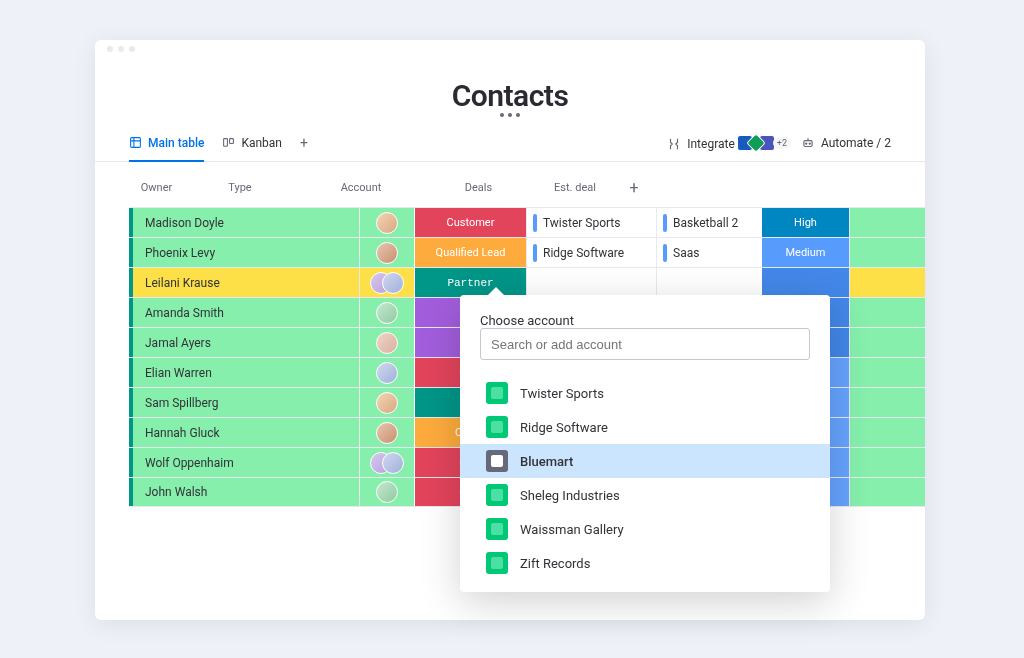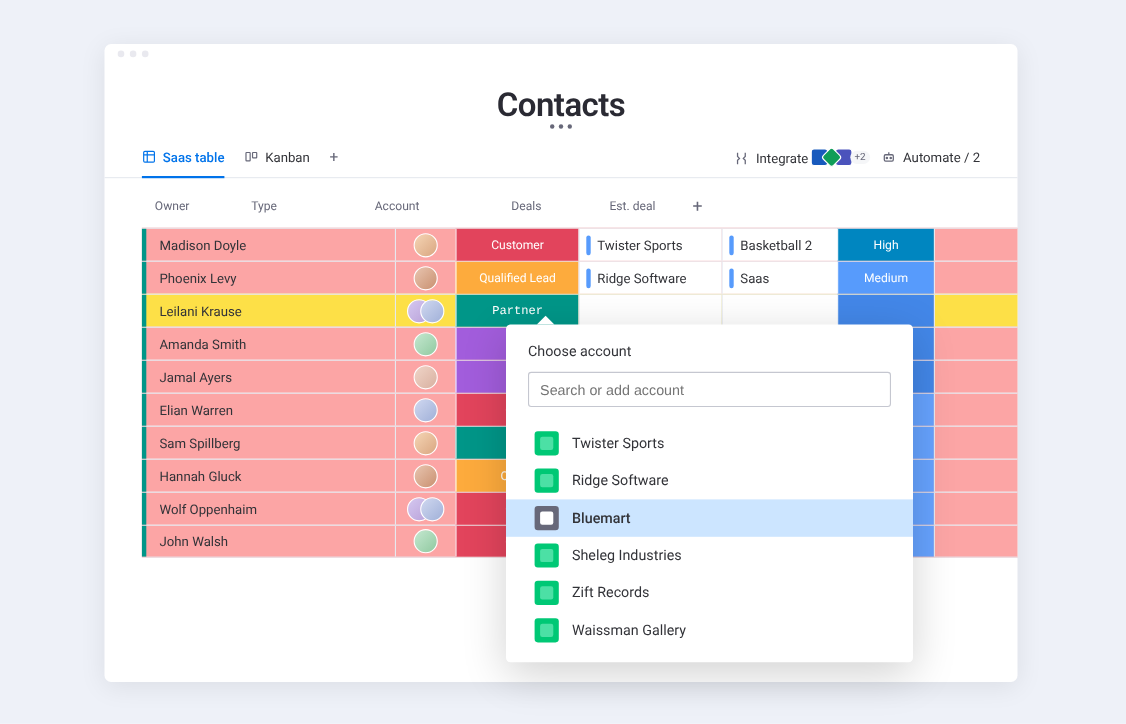--- a/index.html
+++ b/index.html
@@ -62,21 +62,21 @@
   .col-header { font-size:11px; color:#676879; text-align:center; }
   .col-owner { width:55px; }
   .col-type { width:112px; }
   .col-account { width:130px; }
   .col-deals { width:105px; }
   .col-est { width:88px; }
   .col-add { width:30px; font-size:16px;}
   .table { margin-top:10px; }
   .row {
     display:flex; align-items:stretch; height:30px; border-top:1px solid #e6e9ef;
-    font-size:12px; background:#fca5a5;
+    font-size:12px; background:#86efac;
   }
   .row.highlight { background:#fde047; }
   .row:last-child { border-bottom:1px solid #e6e9ef; }
   .cell-name { width:230px; border-left:4px solid #009688; padding-left:12px; display:flex; align-items:center; color:#323338;}
   .cell-owner { width:55px; display:flex; align-items:center; justify-content:center; border-left:1px solid #e6e9ef; gap:-4px;}
   .avatar { width:22px;height:22px;border-radius:50%;background:linear-gradient(135deg,#ffc4a3,#e8a17d);border:1px solid #fff;display:inline-block;}
   .avatar.a1{background:linear-gradient(135deg,#f5d5b5,#d9a680);}
   .avatar.a2{background:linear-gradient(135deg,#e8c5b0,#c99070);}
   .avatar.a3{background:linear-gradient(135deg,#d5c8f0,#b8a0d8);}
   .avatar.a4{background:linear-gradient(135deg,#c5e8d0,#90c9a0);}
@@ -108,21 +108,21 @@
     background:#fff;
     border-radius:4px;
     box-shadow:0 10px 40px rgba(0,0,0,0.18);
     padding:18px 20px 12px 20px;
     z-index:50;
   }
   .popover::before{
     content:"";position:absolute;top:-8px;left:28px;width:0;height:0;
     border-left:8px solid transparent;border-right:8px solid transparent;border-bottom:8px solid #fff;
   }
-  .pop-title{ font-size:13px; color:#323338; margin-bottom:10px; }
+  .pop-title{ font-size:13px; color:#323338; margin-bottom:0; }
   .pop-search{ width:100%; height:32px; border:1px solid #c5c7d0; border-radius:3px; padding:0 10px; font-size:13px; color:#676879; outline:none;}
   .pop-list{ margin-top:16px; }
   .pop-item{
     display:flex; align-items:center; gap:12px; height:34px; padding:0 6px; cursor:pointer; font-size:13px; color:#323338;
   }
   .pop-item .chk{
     width:22px;height:22px;border-radius:3px;background:#00c875;display:flex;align-items:center;justify-content:center;flex-shrink:0;
   }
   .pop-item .chk-inner{width:12px;height:12px;background:#4ce0a5;border-radius:2px;}
   .pop-item.sel{ background:#cce5ff; margin:0 -20px; padding:0 26px; font-weight:500;}
@@ -149,21 +149,21 @@
   </div>
 
   <div class="tabs">
     <div class="tab active">
       <span class="icon">
         <svg width="13" height="13" viewBox="0 0 24 24" fill="none" stroke="#0073ea" stroke-width="2">
             <rect x="3" y="3" width="18" height="18" rx="2"></rect>
             <path d="M3 9h18M9 3v18"></path>
           </svg>
       </span>
-      <span>Saas table</span>
+      <span>Main table</span>
     </div>
     <div class="tab">
       <span class="icon">
         <svg width="13" height="13" viewBox="0 0 24 24" fill="none" stroke="#676879" stroke-width="2">
             <rect x="3" y="3" width="7" height="14" rx="1"></rect>
             <rect x="14" y="3" width="7" height="9" rx="1"></rect>
           </svg>
       </span>
       <span>Kanban</span>
     </div>
@@ -362,22 +362,22 @@
       <div class="pop-item">
         <span class="chk">
           <span class="chk-inner"></span>
         </span>
         <span>Sheleg Industries</span>
       </div>
       <div class="pop-item">
         <span class="chk">
           <span class="chk-inner"></span>
         </span>
+        <span>Waissman Gallery</span>
+      </div>
+      <div class="pop-item">
+        <span class="chk">
+          <span class="chk-inner"></span>
+        </span>
         <span>Zift Records</span>
       </div>
-      <div class="pop-item">
-        <span class="chk">
-          <span class="chk-inner"></span>
-        </span>
-        <span>Waissman Gallery</span>
-      </div>
     </div>
 </div>
 
 </body></html>

